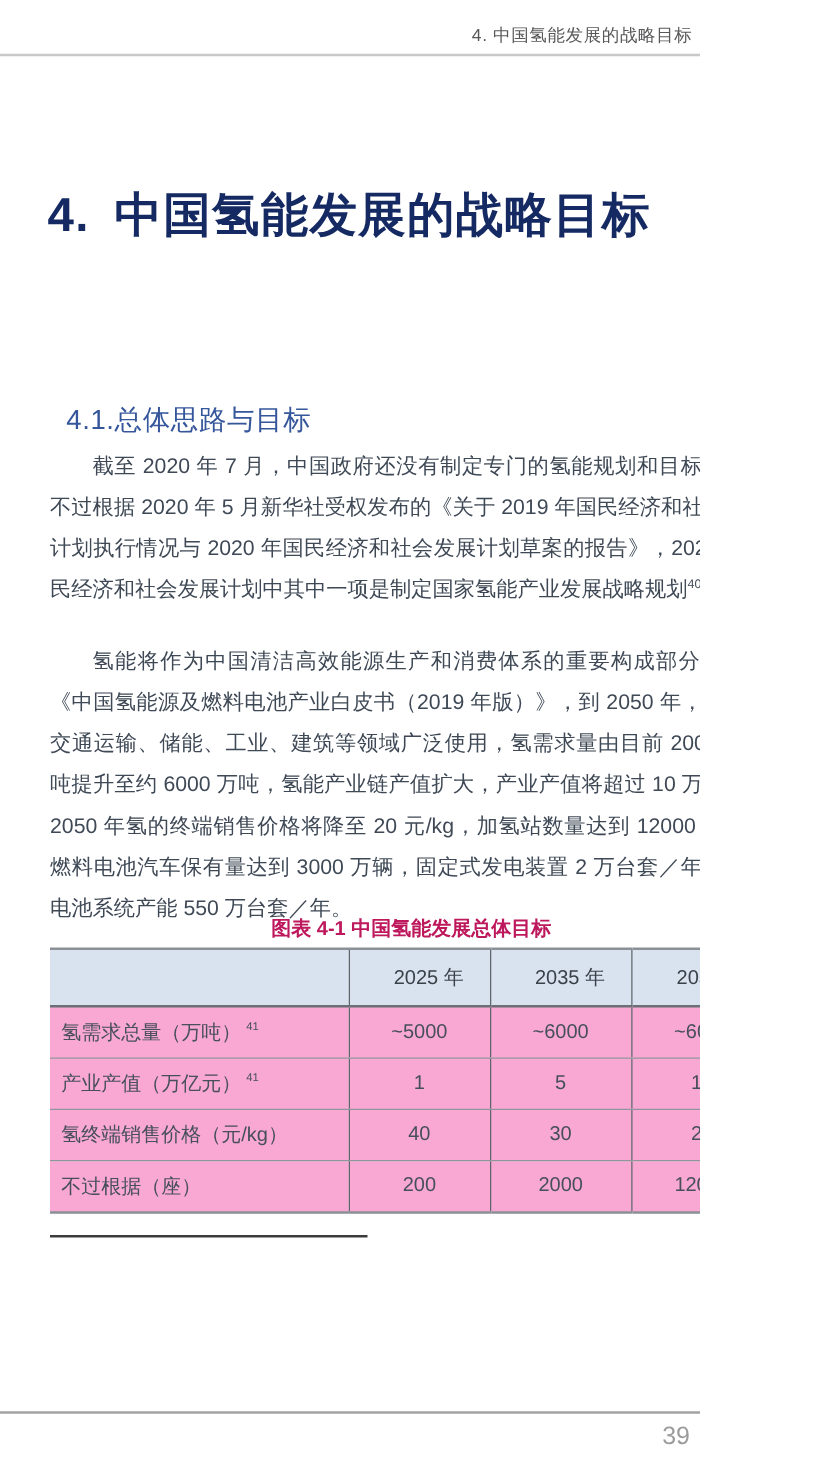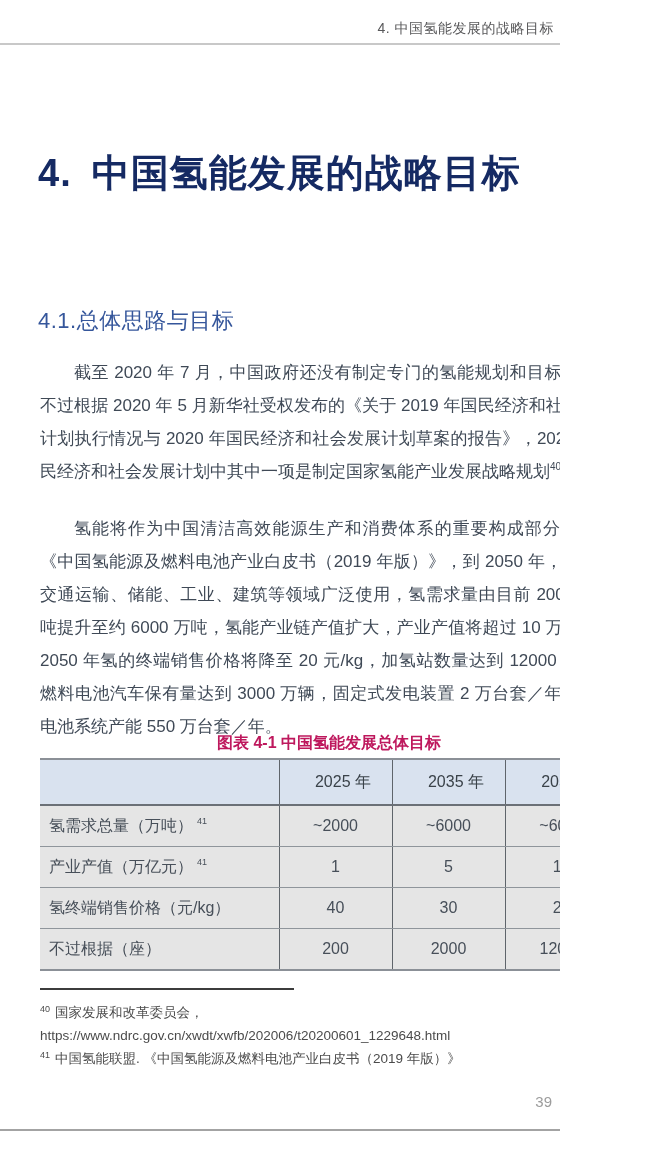--- a/index.html
+++ b/index.html
@@ -35,21 +35,21 @@
     font-size: 38px;
     font-weight: 800;
     color: #152a63;
     line-height: 1.15;
     letter-spacing: 1px;
   }
   .section-heading {
     position: absolute;
     top: 306px;
     left: 38px;
-    margin: 0;
+    margin: 15px;
     font-size: 22px;
     font-weight: 500;
     color: #35569b;
     letter-spacing: 0.5px;
   }
   .body-para {
     position: absolute;
     left: 40px;
     width: 574px;
     margin: 0;
@@ -92,21 +92,21 @@
     background: #d9e2ef;
     height: 42px;
     font-weight: 400;
     color: #3a4249;
     border-top: 2px solid #8b9097;
     border-bottom: 2px solid #6b7077;
     padding-left: 16px;
   }
   table.goals-table tbody td {
     height: 38px;
-    background: #e5e5e5;
+    background: #f9a8d4;
     border-bottom: 1.5px solid #8f959b;
     margin-top: 44px;
   }
   table.goals-table tbody tr:last-child td { border-bottom: 2px solid #8b9097; }
   table.goals-table th.v, table.goals-table td.v {
     text-align: center;
     border-left: 1.5px solid #5f656b;
   }
   table.goals-table td.row-label {
     text-align: left;
@@ -145,23 +145,23 @@
   .rule-bottom {
     position: absolute;
     top: 1129px;
     left: 0;
     width: 641px;
     height: 2px;
     background: #a3a3a3;
   }
   .page-number {
     position: absolute;
-    top: 1093px;
+    top: 1138px;
     right: 8px;
-    font-size: 15px;
+    font-size: 20px;
     color: #9c9c9c;
   }
 </style>
 </head>
 <body>
 
 <div class="page">
 
   <div class="running-header">4. 中国氢能发展的战略目标</div>
 
@@ -188,21 +188,21 @@
       <tr>
         <th></th>
         <th class="v">2025 年</th>
         <th class="v">2035 年</th>
         <th class="v">2050 年</th>
       </tr>
     </thead>
     <tbody>
       <tr>
         <td class="row-label"><span>氢需求总量（万吨）</span><sup>41</sup></td>
-        <td class="v">~2000</td>
+        <td class="v">~5000</td>
         <td class="v">~6000</td>
         <td class="v">~6000</td>
       </tr>
       <tr>
         <td class="row-label"><span>产业产值（万亿元）</span><sup>41</sup></td>
         <td class="v">1</td>
         <td class="v">5</td>
         <td class="v">12</td>
       </tr>
       <tr>
@@ -215,23 +215,18 @@
         <td class="row-label"><span>不过根据（座）</span></td>
         <td class="v">200</td>
         <td class="v">2000</td>
         <td class="v">12000</td>
       </tr>
     </tbody>
   </table>
 
   <div class="footnote-rule"></div>
 
-  <div class="footnotes">
-    <div><sup>40</sup><span>国家发展和改革委员会，</span></div>
-    <div><span>https://www.ndrc.gov.cn/xwdt/xwfb/202006/t20200601_1229648.html</span></div>
-    <div><sup>41</sup><span>中国氢能联盟. 《中国氢能源及燃料电池产业白皮书（2019 年版）》</span></div>
-  </div>
 
   <div class="rule-bottom"></div>
 
   <div class="page-number">39</div>
 
 </div>
 
 </body></html>

